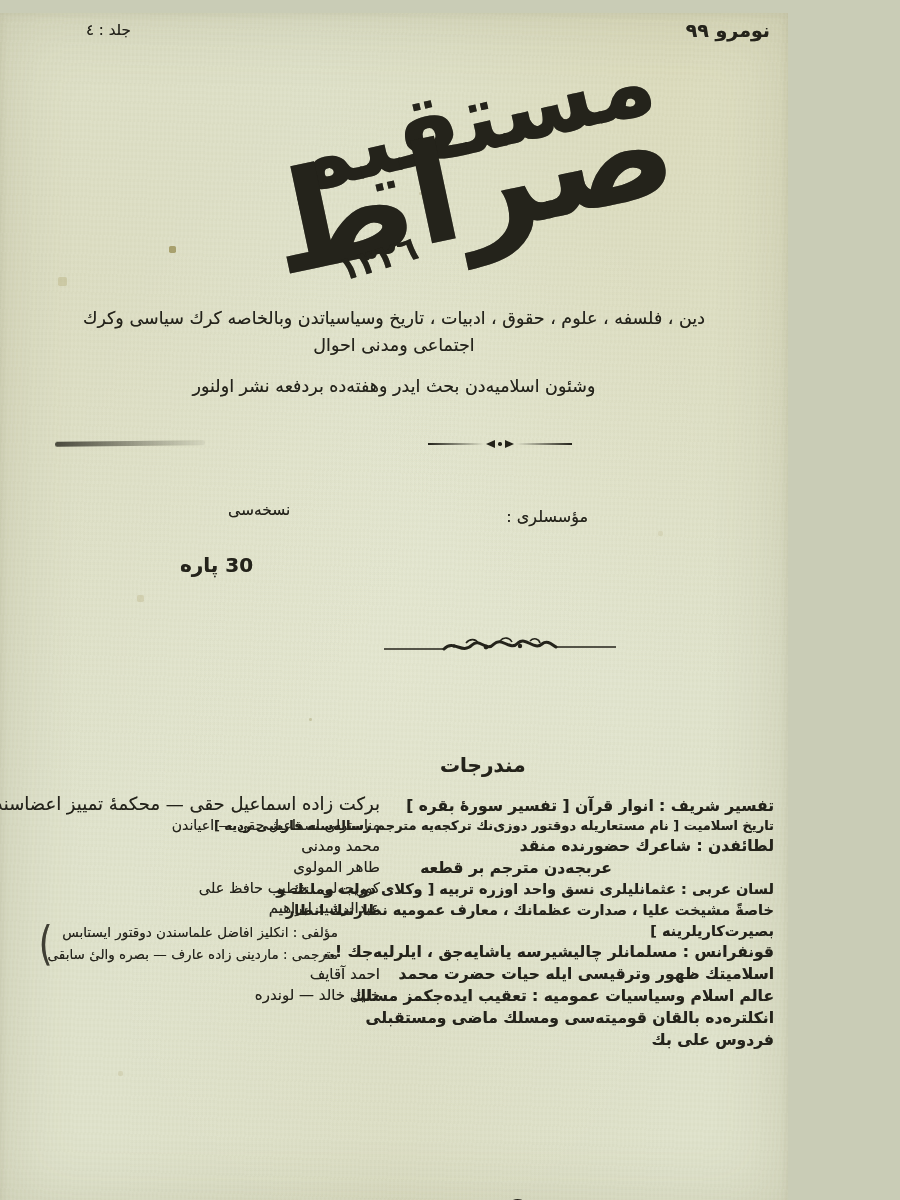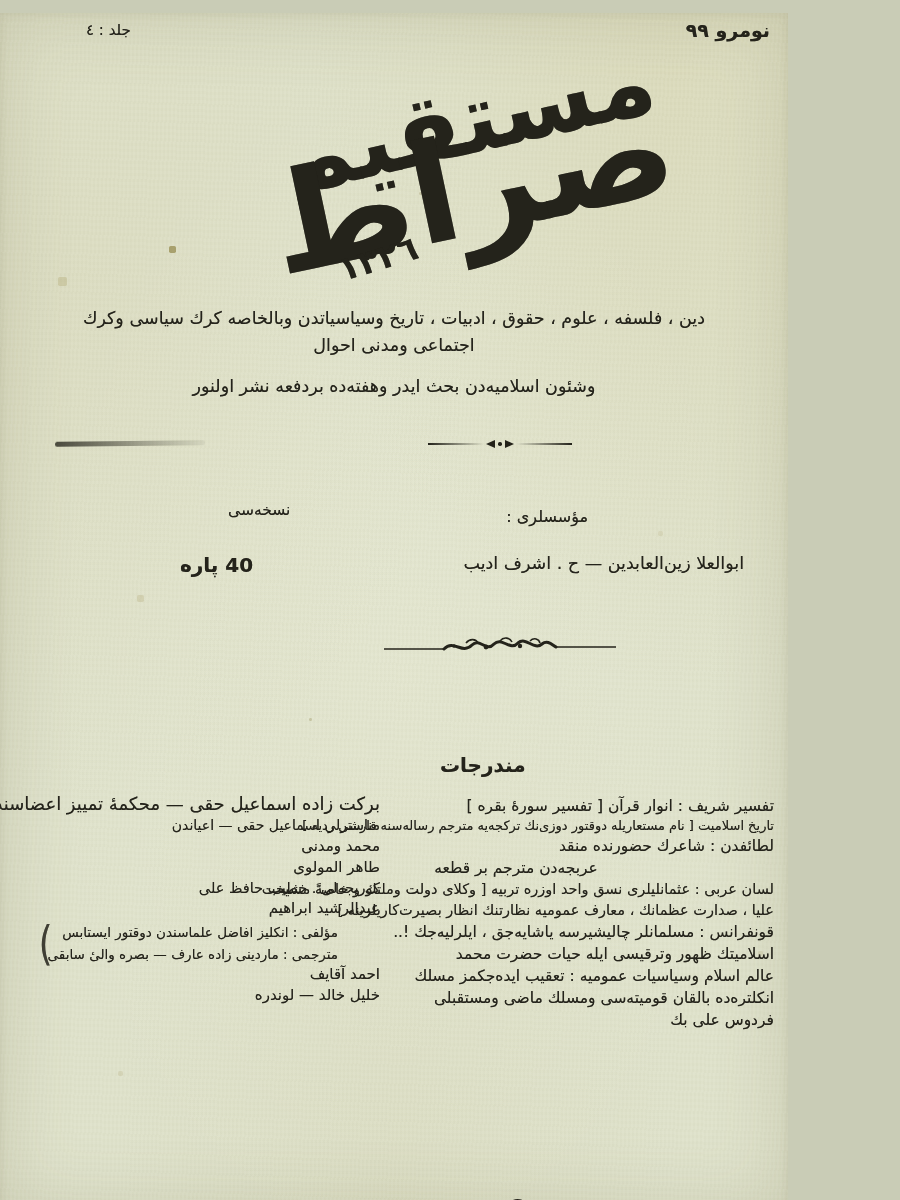--- a/index.html
+++ b/index.html
@@ -97,21 +97,21 @@
   .price-label{position:absolute;top:488px;left:228px;font-size:15.5px;}
   .price-value{position:absolute;top:540px;left:180px;font-size:20px;font-weight:bold;letter-spacing:2px;}
 
   
   .floral{position:absolute;top:620px;left:382px;width:236px;height:28px;}
   .floral svg{display:block;}
 
   
   .contents-heading{position:absolute;top:740px;left:440px;font-size:20px;font-weight:700;letter-spacing:.5px;}
 
-  .articles-col{position:absolute;top:782px;right:14px;width:516px;text-align:right;font-size:15.5px;line-height:1.42;}
+  .articles-col{position:absolute;top:782px;right:14px;width:516px;text-align:right;font-size:15.5px;line-height:1.42;font-weight:bold;}
   .articles-col .item{margin:0;}
   .nw{white-space:nowrap;}
   .r2{margin-top:12px;font-size:13px;}
   .r3{margin-top:14px;}
   .r4{margin-top:10px;text-align:center;}
   .r5{margin-top:8px;font-size:14.5px;}
   .r6{margin-top:12px;}
   .r7{margin-top:24px;}
   .r8{margin-top:20px;}
   .r9{margin-top:12px;}
@@ -164,23 +164,22 @@
   <div class="smudge"></div>
   <div class="arrow-divider">
     <span class="ln l"></span>
     <span class="tri right"></span>
     <span class="dot"></span>
     <span class="tri left"></span>
     <span class="ln r"></span>
   </div>
 
   <div class="founders-label ink">مؤسسلرى :</div>
-  <div class="founders-names ink">ابوالعلا زين‌العابدين — ح . اشرف اديب</div>
   <div class="price-label ink">نسخه‌سى</div>
-  <div class="price-value ink">40 پاره</div>
+  <div class="price-value ink">30 پاره</div>
 
   <div class="floral">
     <svg width="236" height="28" viewBox="0 0 236 28">
       <path d="M2 16 H62" stroke="#24231b" stroke-width="1.3" fill="none"></path>
       <path d="M174 14 H234" stroke="#24231b" stroke-width="1.3" fill="none"></path>
       <path d="M62 16 C72 6 80 22 90 12 C98 4 104 20 112 11 C120 3 128 19 136 10 C144 3 152 18 160 11 C166 6 171 13 174 14" stroke="#24231b" stroke-width="3" fill="none" stroke-linecap="round"></path>
       <path d="M84 10 C88 5 94 6 96 10 M118 8 C122 3 128 5 130 9 M148 8 C152 4 157 6 158 10" stroke="#24231b" stroke-width="1.6" fill="none"></path>
       <circle cx="104" cy="14" r="2.4" fill="#24231b"></circle>
       <circle cx="138" cy="13" r="2.2" fill="#24231b"></circle>
       <circle cx="72" cy="13" r="1.8" fill="#24231b"></circle>

